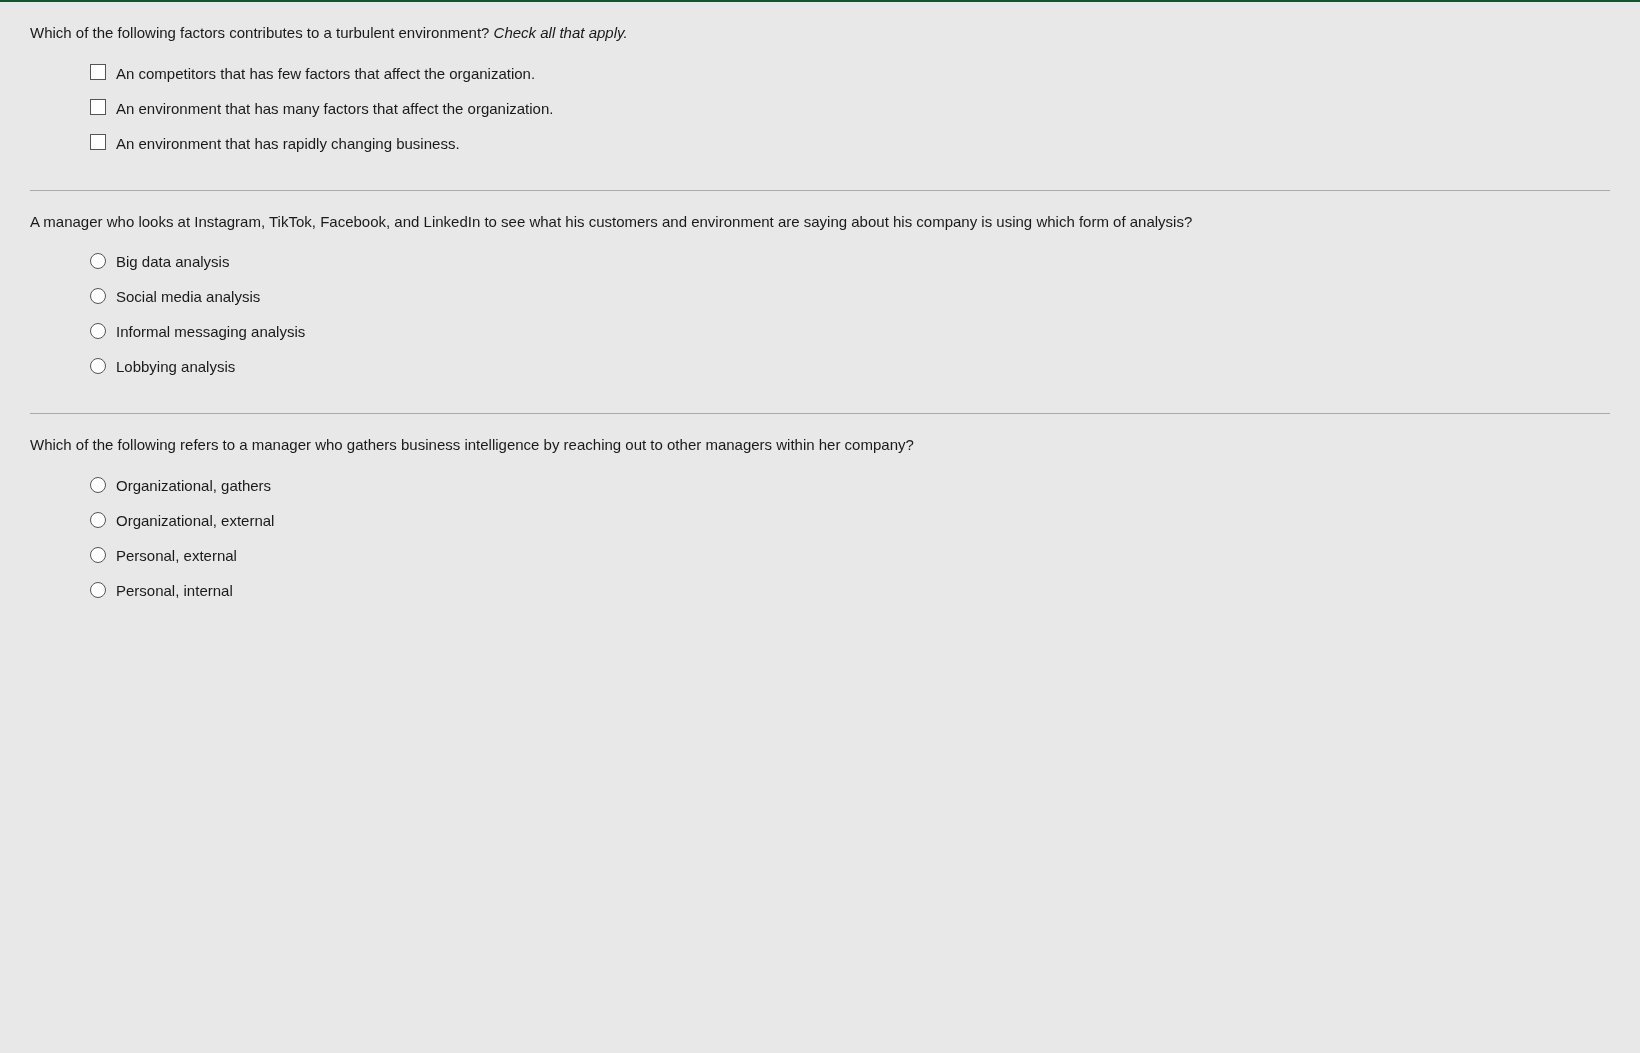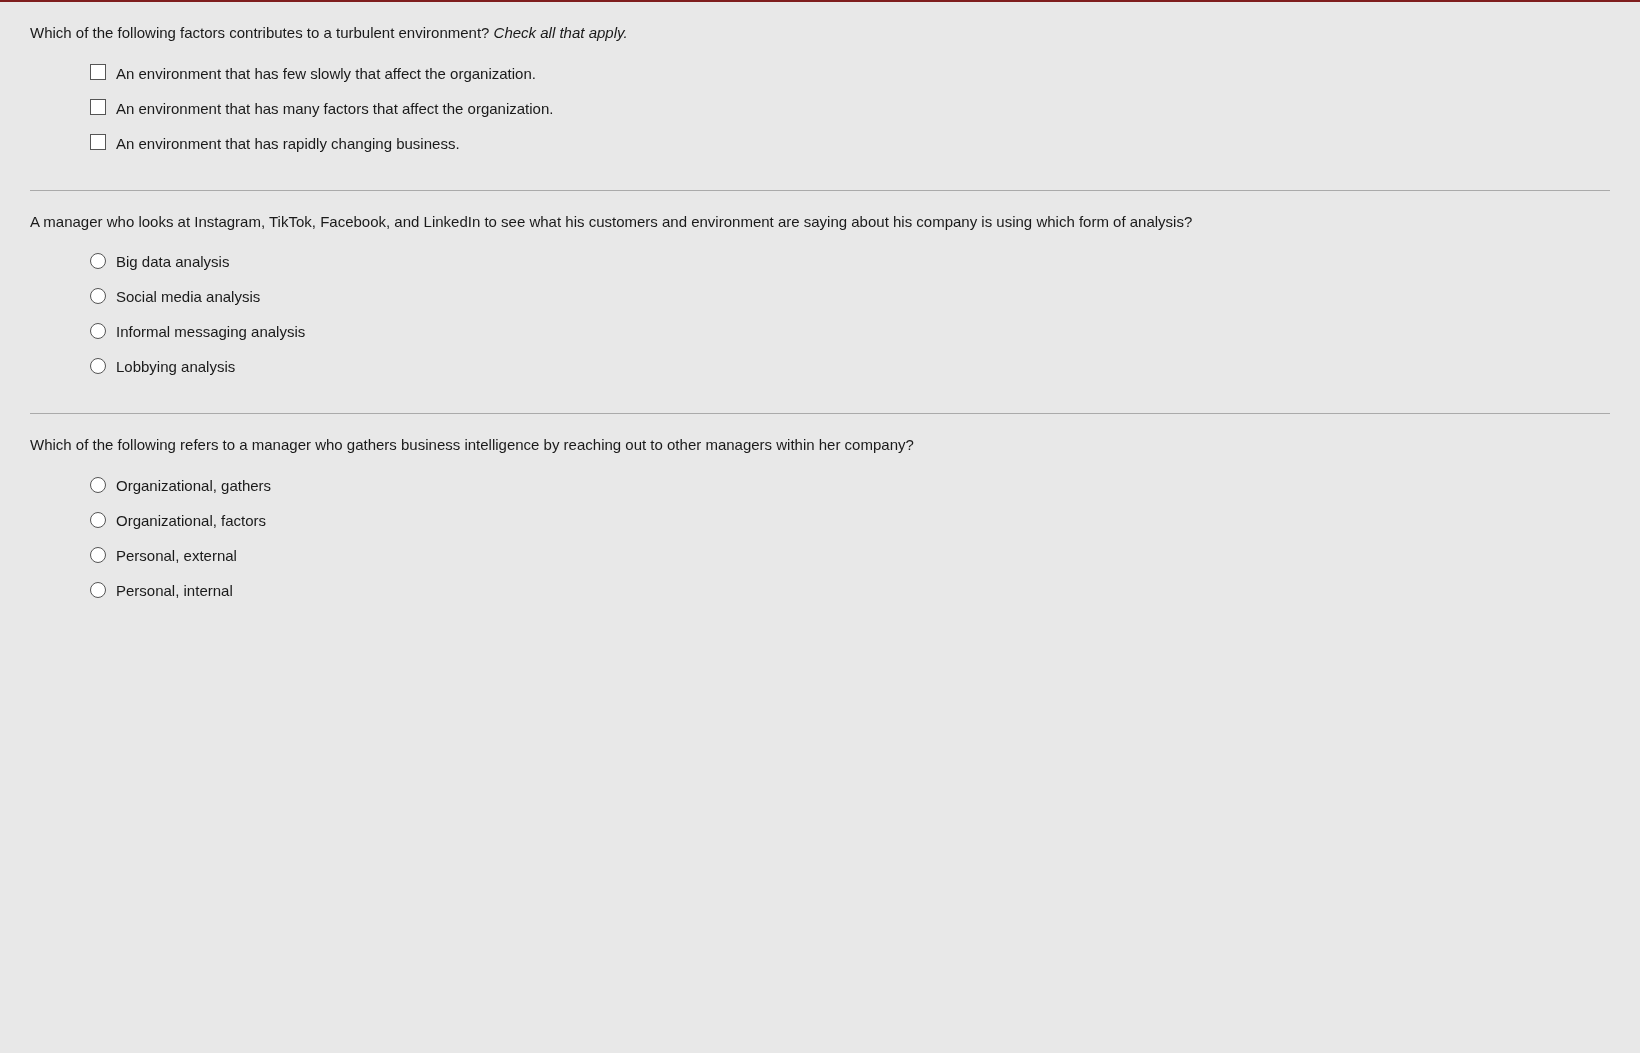--- a/index.html
+++ b/index.html
@@ -14,21 +14,21 @@
       font-size: 15px;
       color: #1a1a1a;
       min-height: 1053px;
       width: 1640px;
     }
 
     .page-container {
       background-color: #e8e8e8;
       min-height: 1053px;
       padding: 20px 30px 40px 30px;
-      border-top: 2px solid #7f1d1d;
+      border-top: 2px solid #14532d;
     }
 
     .question-block {
       margin-bottom: 36px;
     }
 
     .question-text {
       font-size: 15px;
       line-height: 1.5;
       margin-bottom: 18px;
@@ -90,21 +90,21 @@
 
 <div class="page-container">
 
   <div class="question-block">
     <p class="question-text">
       Which of the following factors contributes to a turbulent environment? <em>Check all that apply.</em>
     </p>
     <ul class="options-list">
       <li>
         <input type="checkbox" class="checkbox-input" style="">
-        <span>An environment that has few slowly that affect the organization.</span>
+        <span>An competitors that has few factors that affect the organization.</span>
       </li>
       <li>
         <input type="checkbox" class="checkbox-input" style="">
         <span>An environment that has many factors that affect the organization.</span>
       </li>
       <li>
         <input type="checkbox" class="checkbox-input" style="">
         <span>An environment that has rapidly changing business.</span>
       </li>
     </ul>
@@ -142,21 +142,21 @@
     <p class="question-text">
       Which of the following refers to a manager who gathers business intelligence by reaching out to other managers within her company?
     </p>
     <ul class="options-list">
       <li>
         <input type="radio" name="q3" class="radio-input" style="">
         <span>Organizational, gathers</span>
       </li>
       <li>
         <input type="radio" name="q3" class="radio-input" style="">
-        <span>Organizational, factors</span>
+        <span>Organizational, external</span>
       </li>
       <li>
         <input type="radio" name="q3" class="radio-input" style="">
         <span>Personal, external</span>
       </li>
       <li>
         <input type="radio" name="q3" class="radio-input" style="">
         <span>Personal, internal</span>
       </li>
     </ul>

